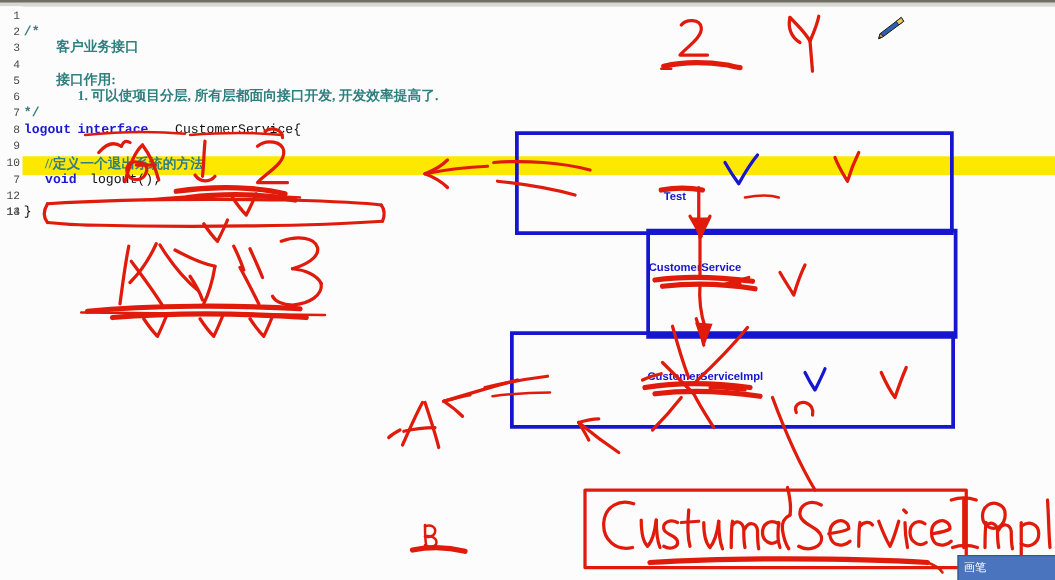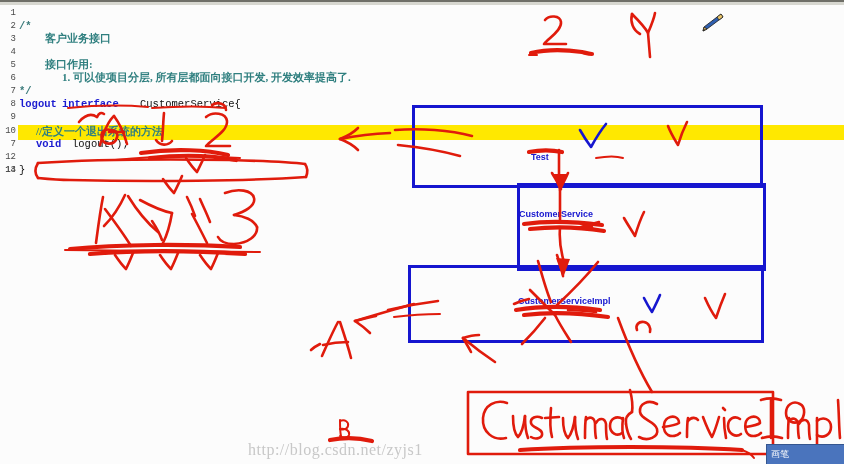--- a/index.html
+++ b/index.html
@@ -342,19 +342,18 @@
 
   </svg>
 
   <svg class="pencil" viewBox="0 0 26 22">
     <polygon points="23,2 25,5 9,17 5,19 6,15" fill="#2f5fb0" stroke="#1a1a1a" stroke-width="0.8"></polygon>
     <polygon points="23,2 25,5 21,8 19,5" fill="#e8c46a" stroke="#1a1a1a" stroke-width="0.7"></polygon>
     <polygon points="6,15 5,19 9,17" fill="#d8b060" stroke="#1a1a1a" stroke-width="0.7"></polygon>
     <polygon points="5,19 7,18 6,17" fill="#222"></polygon>
   </svg>
 
-  <div class="watermark">http://blog.csdn.net/zyjs1</div>
 
   <div class="penbadge">
     <div class="pbtxt">画笔</div>
   </div>
 
 </div>
 
 </body></html>

